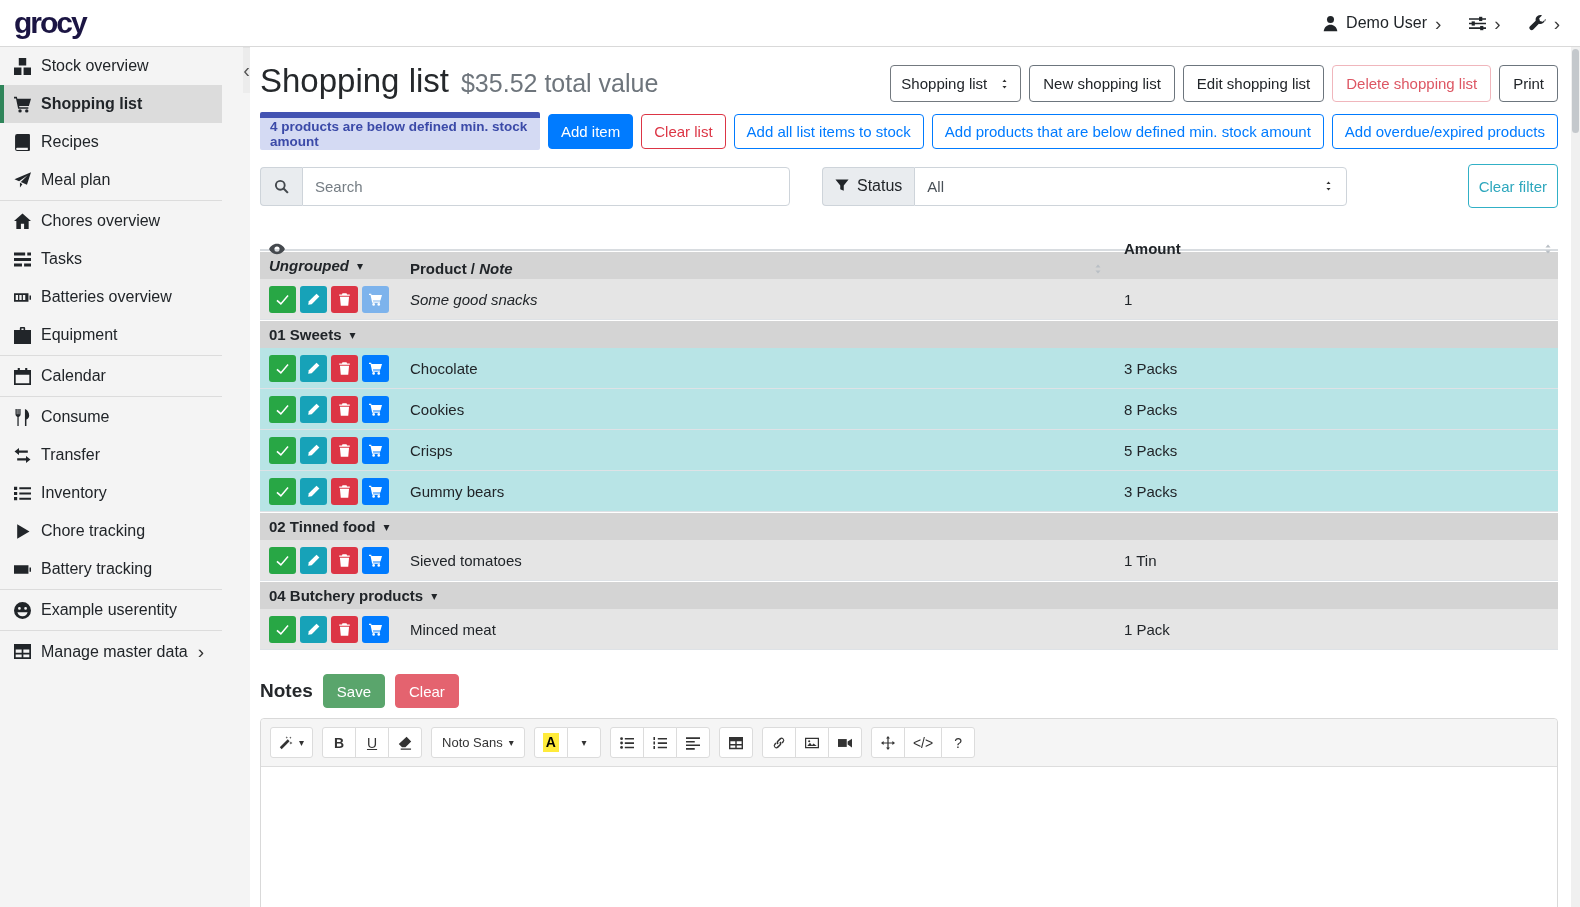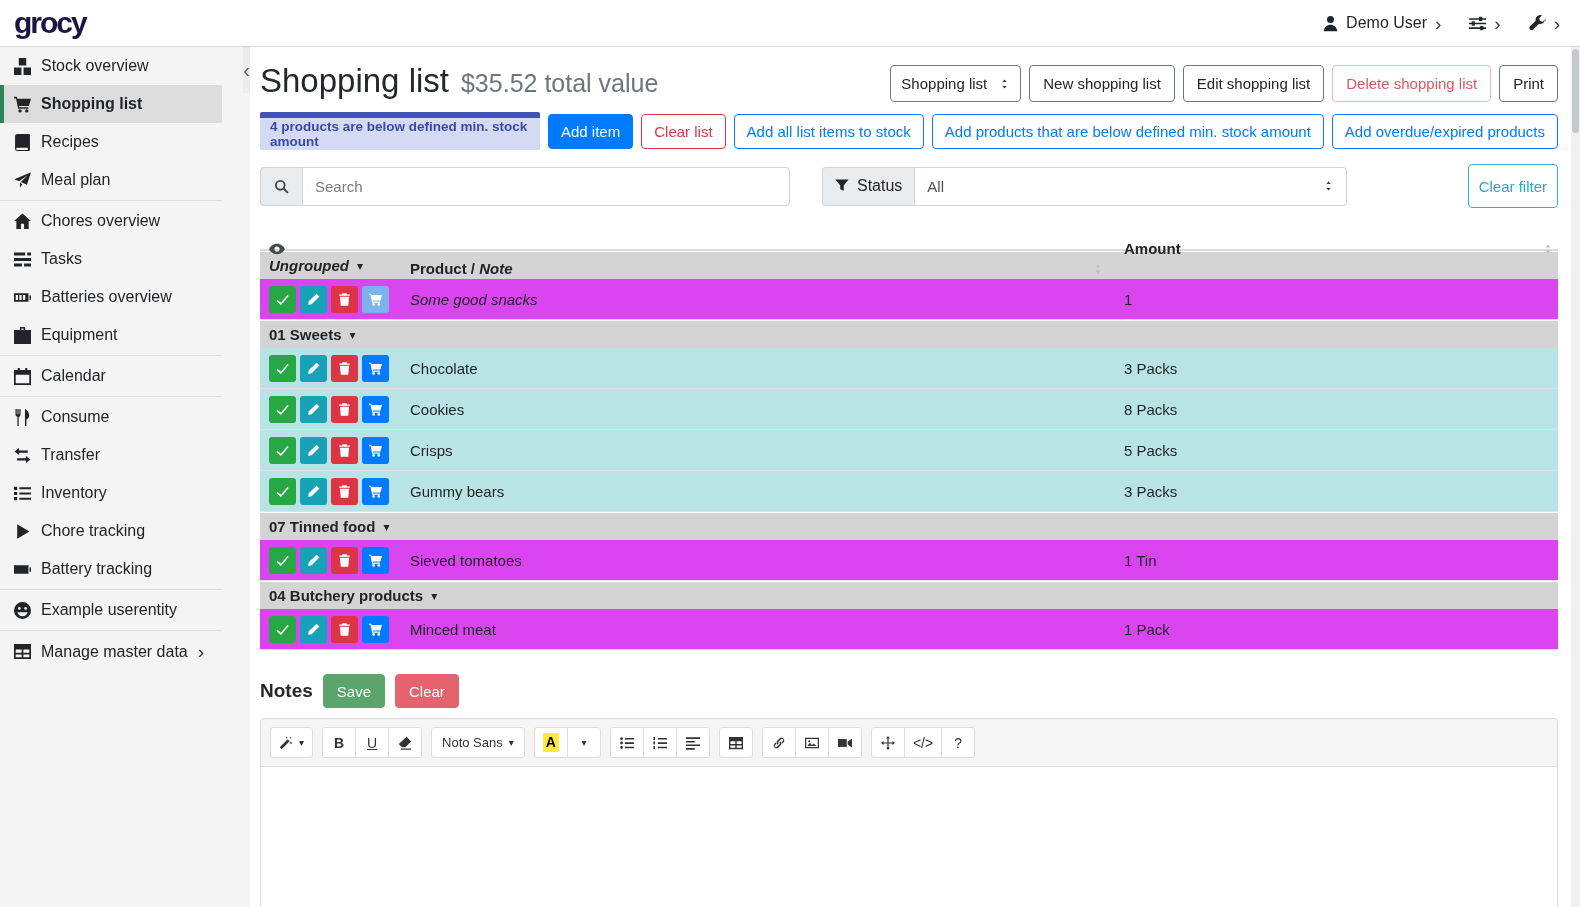--- a/index.html
+++ b/index.html
@@ -79,21 +79,21 @@
   .col-eye {padding-left:9px; display:flex; align-items:center;}
   .col-eye [data-icon]{width:16px;height:16px;display:inline-block;color:#45494e;cursor:pointer;}
   .col-prod {display:flex; align-items:center; justify-content:space-between; padding-right:12px;margin-top:40px;}
   .col-amt {display:flex; align-items:center; justify-content:space-between; padding-left:8px; padding-right:4px;}
   .sort [data-icon], .sort{width:12px;height:12px;display:inline-block;color:#b9bfc5;cursor:pointer;}
   .note-hdr {font-style:italic;}
   .group-row {background:#d4d4d4; padding:5px 9px; font-size:15px; font-weight:700; display:flex;
     align-items:center; gap:8px; margin-top:1px; cursor:pointer;}
   .group-row .caret {font-size:12px; line-height:1;}
   .group-row.italic .g-name {font-style:italic;}
-  .p-row {height:41px; border-bottom:1px solid #dee2e6; background:#d946ef;}
+  .p-row {height:41px; border-bottom:1px solid #dee2e6; background:#e5e5e5;}
   .p-row.below-min {background:#b8e4e6;}
   .row-actions {display:flex; gap:4px; padding-left:9px;}
   .act-btn {width:27px; height:27px; border-radius:3px; border:none; display:inline-flex; align-items:center;
     justify-content:center; color:#fff; cursor:pointer; padding:0;}
   .act-btn .ic {width:13px; height:13px;}
   .act-done {background:#28a745;} .act-edit {background:#17a2b8;}
   .act-delete {background:#dc3545;} .act-to-stock {background:#007bff;}
   .p-row.note-row .act-to-stock {background:#7db3ec;}
   .cell-prod {font-size:15px;}
   .p-row.note-row .cell-prod {font-style:italic;}
@@ -528,21 +528,21 @@
                   <path d="M0 .8h2.7l.4 1.7H16l-2 6.8H4.8l.3 1.2h8.4v1.6H3.9L1.9 2.4H0z"></path>
                   <circle cx="5.7" cy="14" r="1.6"></circle>
                   <circle cx="12" cy="14" r="1.6"></circle>
                 </svg>
               </button>
             </div>
             <div class="cell-prod">Gummy bears</div>
             <div class="cell-amt">3 Packs</div>
           </div>
           <div class="group-row">
-            <span class="g-name">07 Tinned food</span>
+            <span class="g-name">02 Tinned food</span>
             <span class="caret">▾</span>
           </div>
           <div class="t-row p-row">
             <div class="row-actions">
               <button class="act-btn act-done">
                 <svg class="ic " viewBox="0 0 16 16" fill="currentColor">
                   <path d="M14.1 2.4L6 12 1.9 8.3.5 9.8l5.6 5L15.5 3.7z"></path>
                 </svg>
               </button>
               <button class="act-btn act-edit">

